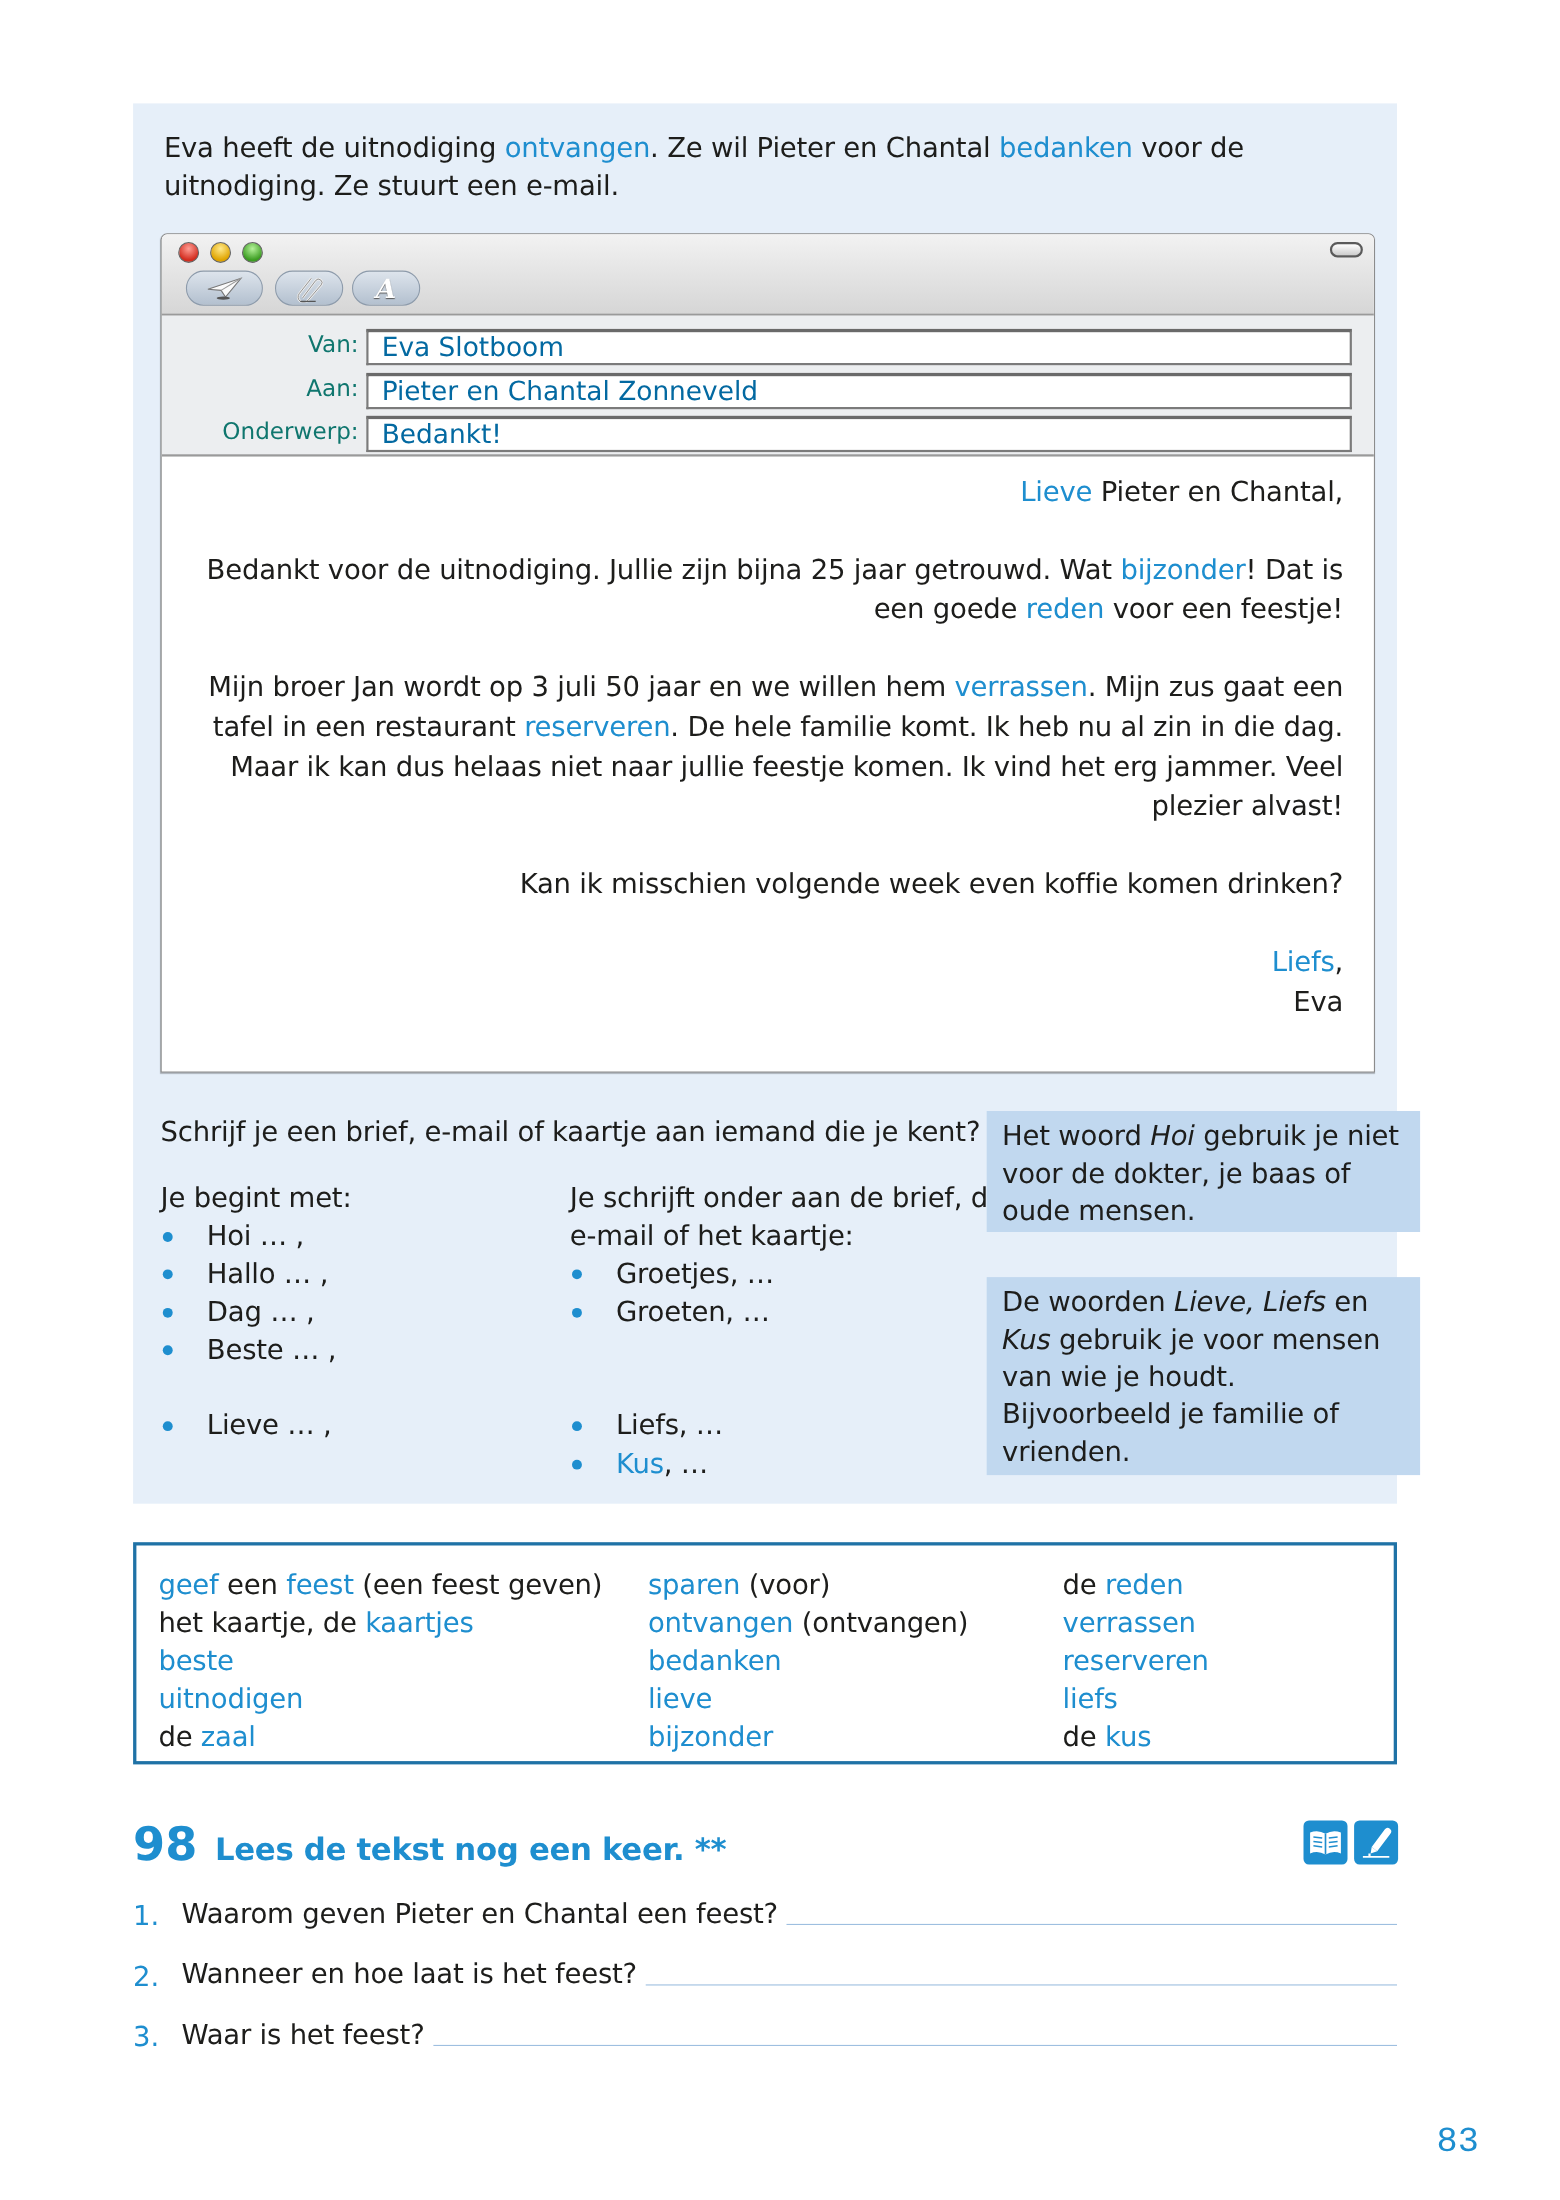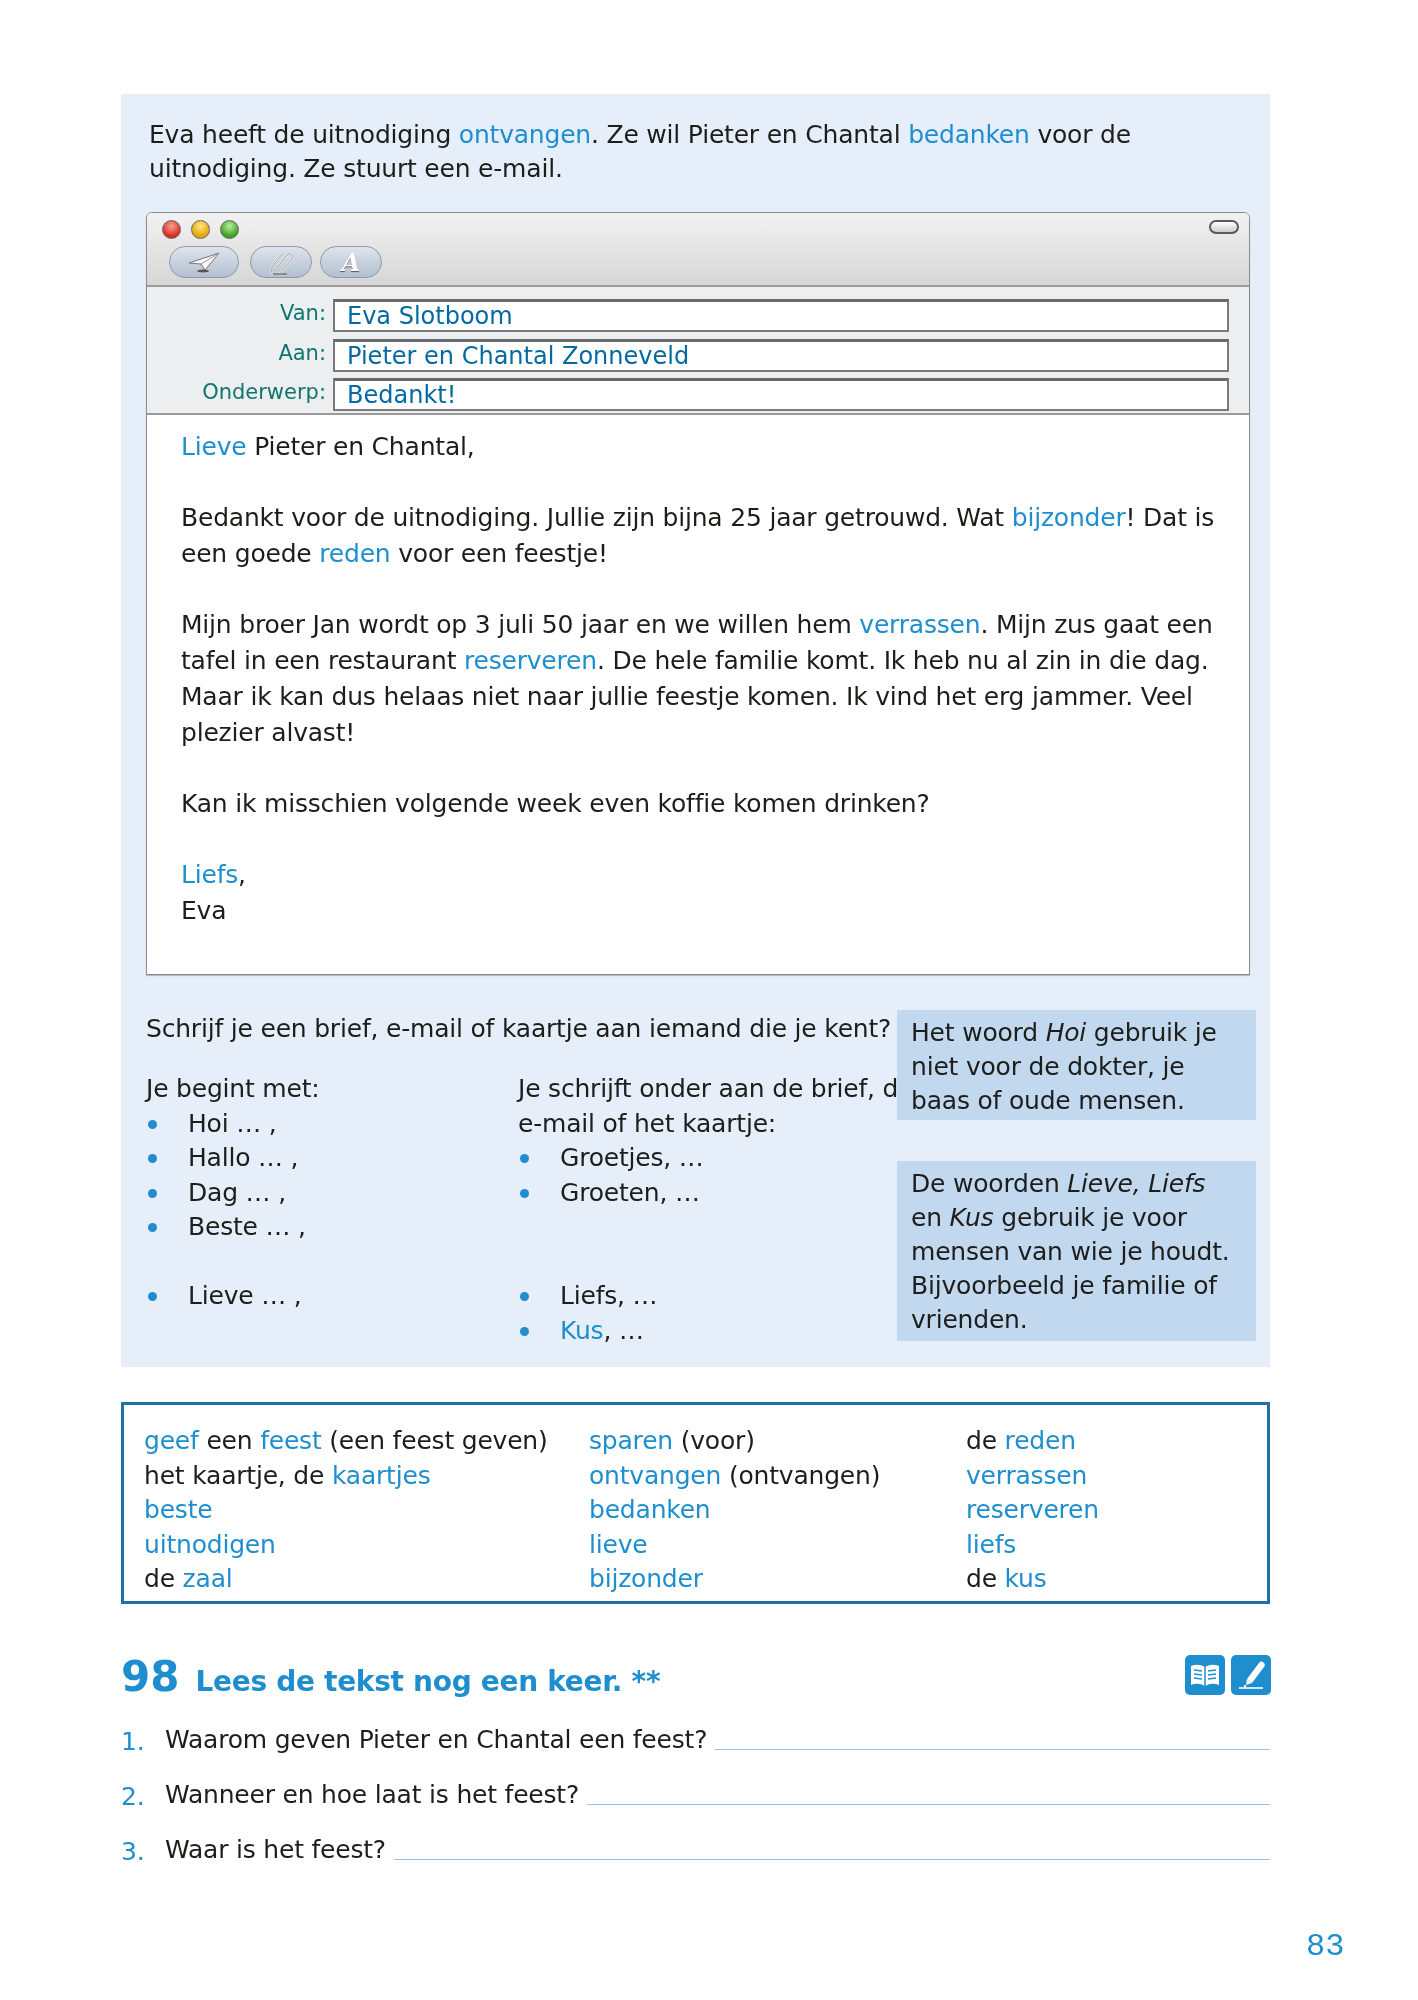--- a/index.html
+++ b/index.html
@@ -19,31 +19,31 @@
   .tbtn.send { left:22px; width:68px; }
   .tbtn.attach { left:103px; width:60px; }
   .tbtn.font { left:173px; width:60px; }
   .tbtn svg { display:block; }
   .font-glyph { font-family:"DejaVu Serif", serif; font-style:italic; font-weight:bold; font-size:24px; color:#fff; text-shadow:0 1px 1px #555; }
   .mail-head { height:126px; background:#eceef0; border-bottom:2px solid #9a9a9a; position:relative; }
   .hrow { position:absolute; left:0; width:100%; height:32px; }
   .hrow .lbl { position:absolute; right:923px; top:2px; font-size:21px; color:#0f766e; text-align:right; white-space:nowrap; }
   .hrow .fld { position:absolute; left:186px; right:20px; top:0; height:28px; background:#fff; border:2px solid #7b7b7b; border-top-width:3px; border-top-color:#6a6a6a; font-size:24px; line-height:28px; padding-left:12px; color:#0369a1; }
   .mail-body { position:absolute; left:34px; top:216px; width:1040px; font-size:25px; line-height:36px; letter-spacing:-0.2px; }
-  .mail-body p { margin:0; }
+  .mail-body p { margin:0;text-align:right; }
   .mail-body .gap { height:35px; }
   .tips-q { position:absolute; left:25px; top:918px; font-size:25px; line-height:34px; letter-spacing:-0.2px; white-space:nowrap; }
   .col { position:absolute; font-size:25px; line-height:34.5px; letter-spacing:-0.2px; }
   .col.left { left:25px; top:978px; width:350px; }
   .col.right { left:397px; top:978px; width:400px; }
   .col ul { list-style:none; margin:0; padding:0; }
   .col li { position:relative; padding-left:42px; }
   .col li .dot { position:absolute; left:2px; top:13px; width:9px; height:9px; border-radius:50%; background:#1e8ecf; }
   .col li.spacer { height:34.5px; }
-  .note { position:absolute; left:776px; width:359px; background:#c1d8ef; font-size:25px; line-height:34px; padding:6px 14px 6px 14px; box-sizing:border-box; letter-spacing:-0.2px; }
+  .note { position:absolute; left:776px; width:394px; background:#c1d8ef; font-size:25px; line-height:34px; padding:6px 14px 6px 14px; box-sizing:border-box; letter-spacing:-0.2px; }
   .note.n1 { top:916px; height:110px; }
   .note.n2 { top:1067px; height:180px; }
   .vocab { position:absolute; left:121px; top:1402px; width:1149px; height:202px; border:3px solid #1f72a6; box-sizing:border-box; }
   .vcol { position:absolute; top:19px; font-size:25px; line-height:34.5px; letter-spacing:-0.2px; white-space:nowrap; }
   .vcol.c1 { left:20px; } .vcol.c2 { left:465px; } .vcol.c3 { left:842px; }
   .ex-head { position:absolute; left:121px; top:1652px; display:flex; align-items:baseline; color:#1e8ecf; }
   .ex-num { font-size:42px; font-weight:bold; }
   .ex-title { font-size:28px; font-weight:bold; margin-left:16px; letter-spacing:-0.3px; }
   .ex-icons { position:absolute; left:1185px; top:1655px; display:flex; gap:6px; }
   .ex-icon { width:40px; height:40px; background:#1e8ecf; border-radius:5px; display:flex; align-items:center; justify-content:center; }

